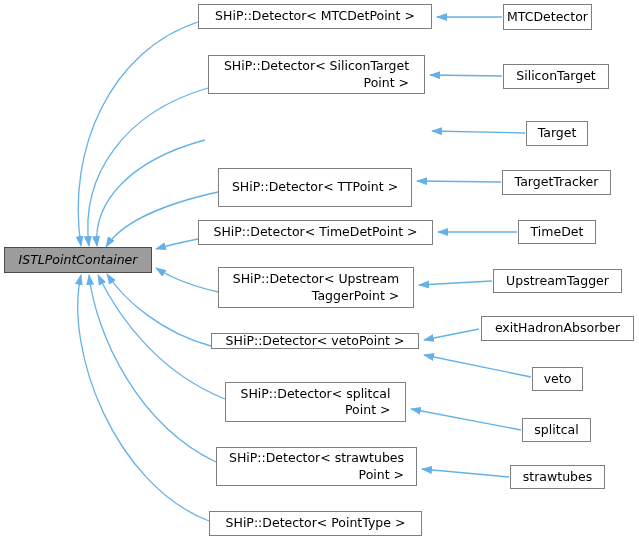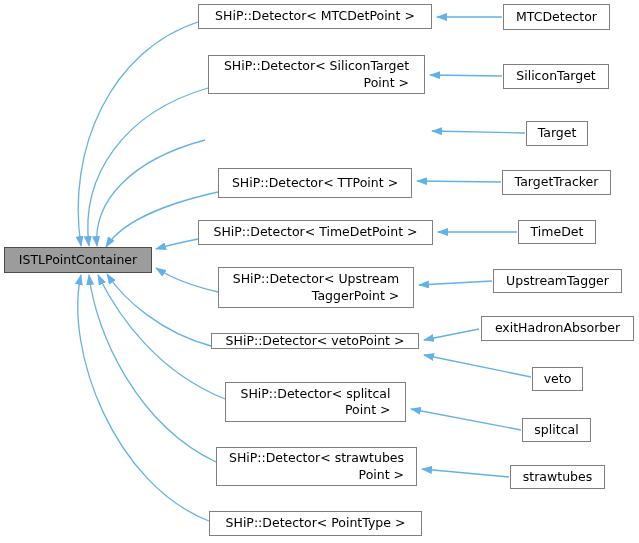--- a/index.html
+++ b/index.html
@@ -40,20 +40,21 @@
     color:var(--text);
     font-size:12.5px;
     line-height:1.3;
     z-index:2;
     cursor:pointer;
   }
   .node.base{
     background:var(--sel-fill);
     border:1.5px solid var(--sel-border);
     cursor:default;
+    font-style:italic;
   }
 </style>
 </head>
 <body>
 
 <div id="canvas">
 
   <svg id="edges" width="639" height="543" viewBox="0 0 639 543">
     <defs>
       <marker id="ah" viewBox="0 0 11 8" refX="10" refY="4" markerWidth="11" markerHeight="8" markerUnits="userSpaceOnUse" orient="auto">
@@ -80,32 +81,32 @@
     <path class="edge" marker-end="url(#ah)" d="M531,377 L424,355"></path>
     <path class="edge" marker-end="url(#ah)" d="M521,430 L411,409"></path>
     <path class="edge" marker-end="url(#ah)" d="M509,477 L422,469"></path>
   </svg>
 
   <div class="node base" style="left:4px;top:247px;width:148px;height:26px">ISTLPointContainer</div>
 
   <div class="node" style="left:198px;top:4px;width:234px;height:25px">SHiP::Detector&lt; MTCDetPoint &gt;</div>
   <div class="node" style="left:208px;top:55px;width:217px;height:39px">SHiP::Detector&lt; SiliconTarget
 Point &gt;</div>
-  <div class="node" style="left:218px;top:168px;width:194px;height:30px">SHiP::Detector&lt; TTPoint &gt;</div>
+  <div class="node" style="left:218px;top:168px;width:194px;height:39px">SHiP::Detector&lt; TTPoint &gt;</div>
   <div class="node" style="left:198px;top:220px;width:235px;height:25px">SHiP::Detector&lt; TimeDetPoint &gt;</div>
   <div class="node" style="left:218px;top:267px;width:196px;height:41px">SHiP::Detector&lt; Upstream
 TaggerPoint &gt;</div>
   <div class="node" style="left:211px;top:333px;width:208px;height:16px">SHiP::Detector&lt; vetoPoint &gt;</div>
   <div class="node" style="left:225px;top:382px;width:181px;height:40px">SHiP::Detector&lt; splitcal
 Point &gt;</div>
   <div class="node" style="left:216px;top:447px;width:201px;height:39px">SHiP::Detector&lt; strawtubes
 Point &gt;</div>
   <div class="node" style="left:209px;top:511px;width:213px;height:25px">SHiP::Detector&lt; PointType &gt;</div>
 
-  <div class="node" style="left:503px;top:4px;width:107px;height:26px">MTCDetector</div>
+  <div class="node" style="left:503px;top:4px;width:89px;height:26px">MTCDetector</div>
   <div class="node" style="left:503px;top:64px;width:106px;height:25px">SiliconTarget</div>
   <div class="node" style="left:526px;top:121px;width:62px;height:25px">Target</div>
   <div class="node" style="left:502px;top:170px;width:109px;height:25px">TargetTracker</div>
   <div class="node" style="left:518px;top:220px;width:78px;height:24px">TimeDet</div>
   <div class="node" style="left:493px;top:269px;width:129px;height:24px">UpstreamTagger</div>
   <div class="node" style="left:481px;top:316px;width:153px;height:25px">exitHadronAbsorber</div>
   <div class="node" style="left:532px;top:367px;width:51px;height:24px">veto</div>
   <div class="node" style="left:522px;top:418px;width:69px;height:24px">splitcal</div>
   <div class="node" style="left:510px;top:465px;width:95px;height:24px">strawtubes</div>
 

